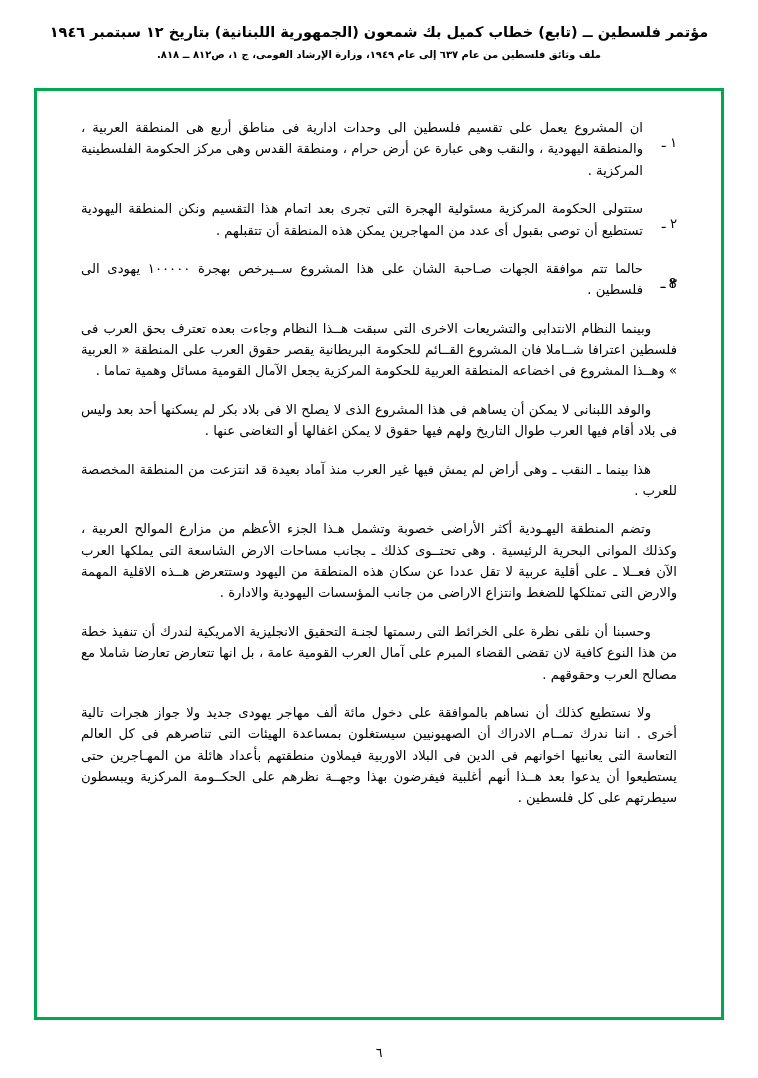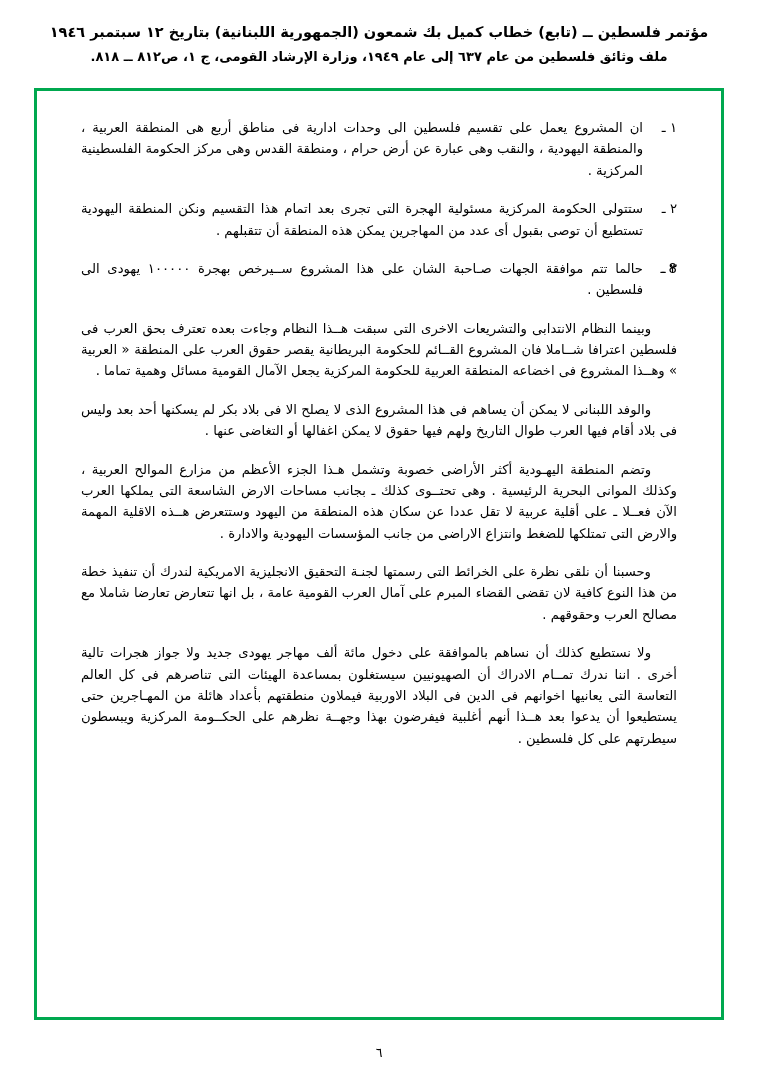--- a/index.html
+++ b/index.html
@@ -23,21 +23,21 @@
   }
   .header-title {
     font-size: 14.5px;
     font-weight: bold;
     letter-spacing: 0px;
     line-height: 1.4;
     direction: rtl;
   }
   .header-sub {
     margin-top: 7px;
-    font-size: 13px;
+    font-size: 10px;
     font-weight: bold;
     direction: rtl;
   }
   .frame {
     position: absolute;
     top: 88px;
     right: 34px;
     left: 34px;
     bottom: 58px;
     border: 3px solid #00a84f;
@@ -58,21 +58,21 @@
     text-align-last: right;
   }
   p.numbered {
     position: relative;
     padding-right: 34px;
     margin-bottom: 17px;
   }
   p.numbered .num {
     position: absolute;
     right: 0;
-    top: 0;
+    top: 15px;
     width: 30px;
     text-align: right;
     font-size: 13.2px;
     line-height: 1.62;
   }
   p.indented {
     text-indent: 26px;
   }
   .page-number {
     position: absolute;
@@ -111,20 +111,21 @@
         <span class="num">٣ ـ</span>
       </p>
 
       <p class="body-par numbered">
         <span class="num">8 ـ</span>
         <span>حالما تتم موافقة الجهات صـاحبة الشان على هذا المشروع ســيرخص بهجرة ١٠٠٠٠٠ يهودى الى فلسطين .</span>
       </p>
 
       <p class="body-par indented">وبينما النظام الانتدابى والتشريعات الاخرى التى سبقت هــذا النظام وجاءت بعده تعترف بحق العرب فى فلسطين اعترافا شــاملا فان المشروع القــائم للحكومة البريطانية يقصر حقوق العرب على المنطقة « العربية » وهــذا المشروع فى اخضاعه المنطقة العربية للحكومة المركزية يجعل الآمال القومية مسائل وهمية تماما .</p>
       <p class="body-par indented">والوفد اللبنانى لا يمكن أن يساهم فى هذا المشروع الذى لا يصلح الا فى بلاد بكر لم يسكنها أحد بعد وليس فى بلاد أقام فيها العرب طوال التاريخ ولهم فيها حقوق لا يمكن اغفالها أو التغاضى عنها .</p>
+      <p class="body-par indented">هذا بينما ـ النقب ـ وهى أراض لم يمش فيها غير العرب منذ آماد بعيدة قد انتزعت من المنطقة المخصصة للعرب .</p>
       <p class="body-par indented">وتضم المنطقة اليهـودية أكثر الأراضى خصوبة وتشمل هـذا الجزء الأعظم من مزارع الموالح العربية ، وكذلك الموانى البحرية الرئيسية . وهى تحتــوى كذلك ـ بجانب مساحات الارض الشاسعة التى يملكها العرب الآن فعــلا ـ على أقلية عربية لا تقل عددا عن سكان هذه المنطقة من اليهود وستتعرض هــذه الاقلية المهمة والارض التى تمتلكها للضغط وانتزاع الاراضى من جانب المؤسسات اليهودية والادارة .</p>
       <p class="body-par indented">وحسبنا أن نلقى نظرة على الخرائط التى رسمتها لجنـة التحقيق الانجليزية الامريكية لندرك أن تنفيذ خطة من هذا النوع كافية لان تقضى القضاء المبرم على آمال العرب القومية عامة ، بل انها تتعارض تعارضا شاملا مع مصالح العرب وحقوقهم .</p>
       <p class="body-par indented">ولا نستطيع كذلك أن نساهم بالموافقة على دخول مائة ألف مهاجر يهودى جديد ولا جواز هجرات تالية أخرى . اننا ندرك تمــام الادراك أن الصهيونيين سيستغلون بمساعدة الهيئات التى تناصرهم فى كل العالم التعاسة التى يعانيها اخوانهم فى الدين فى البلاد الاوربية فيملاون منطقتهم بأعداد هائلة من المهـاجرين حتى يستطيعوا أن يدعوا بعد هــذا أنهم أغلبية فيفرضون بهذا وجهــة نظرهم على الحكــومة المركزية ويبسطون سيطرتهم على كل فلسطين .</p>
 
     </div>
   </div>
 
   <div class="page-number">٦</div>
 
 </div>

